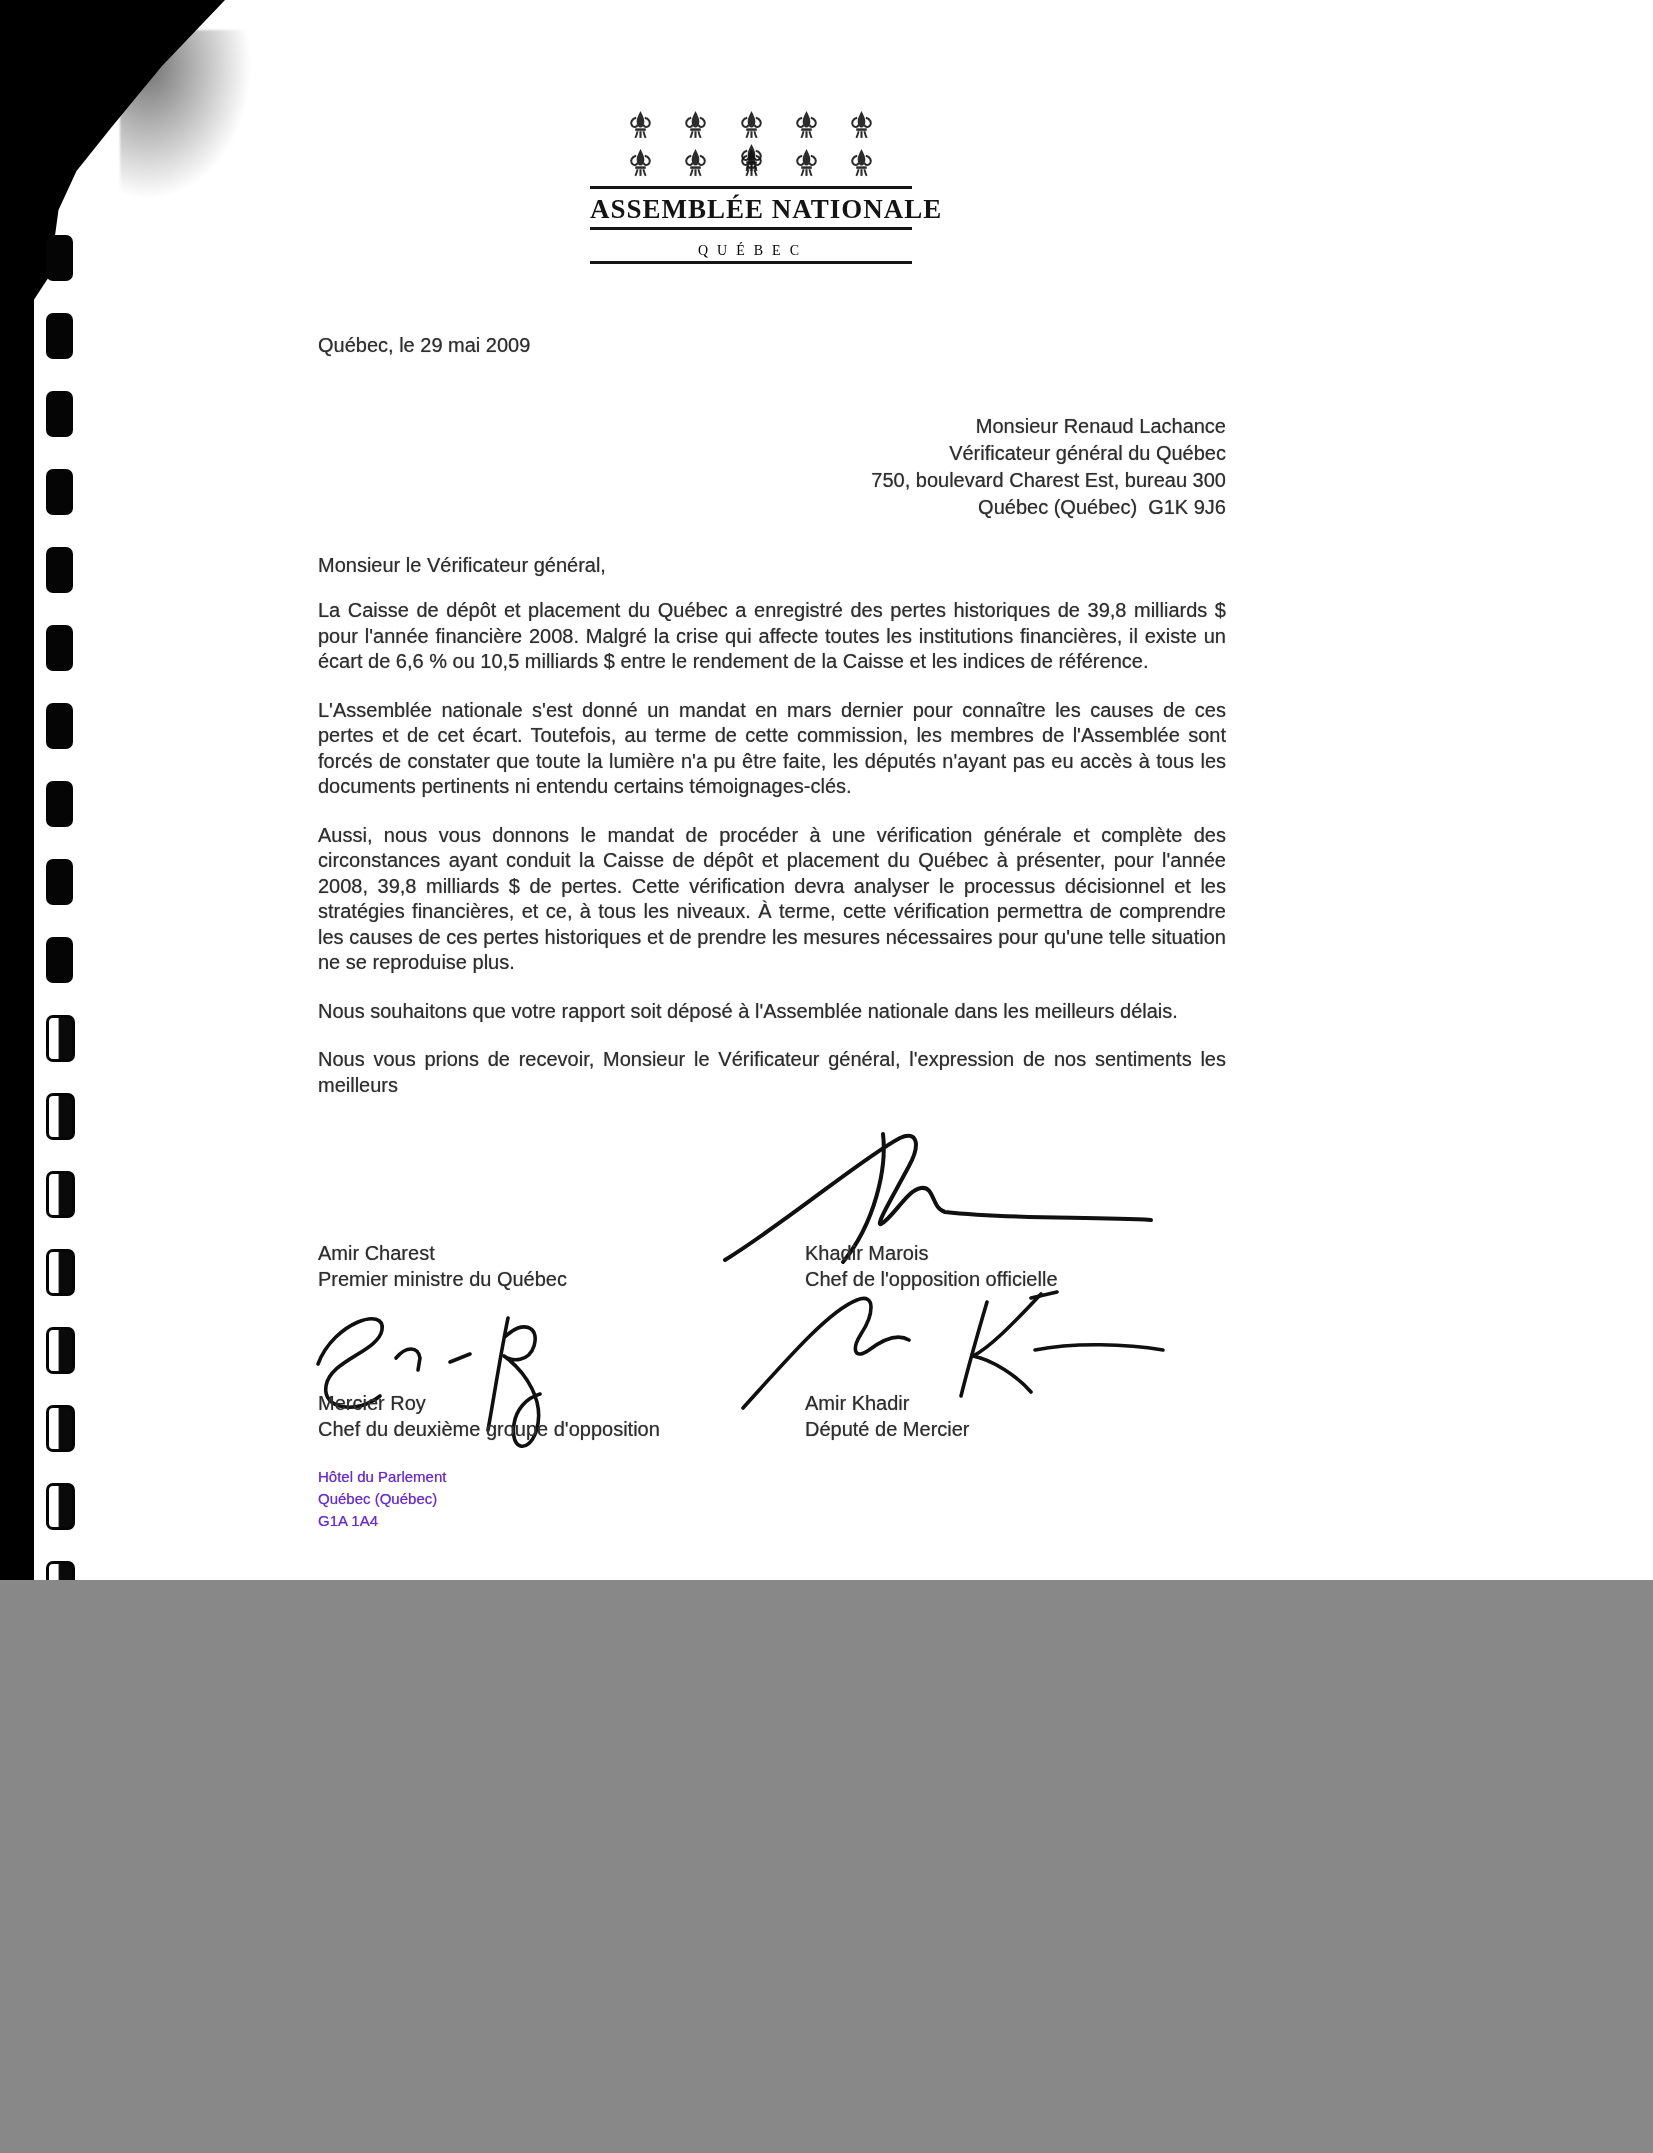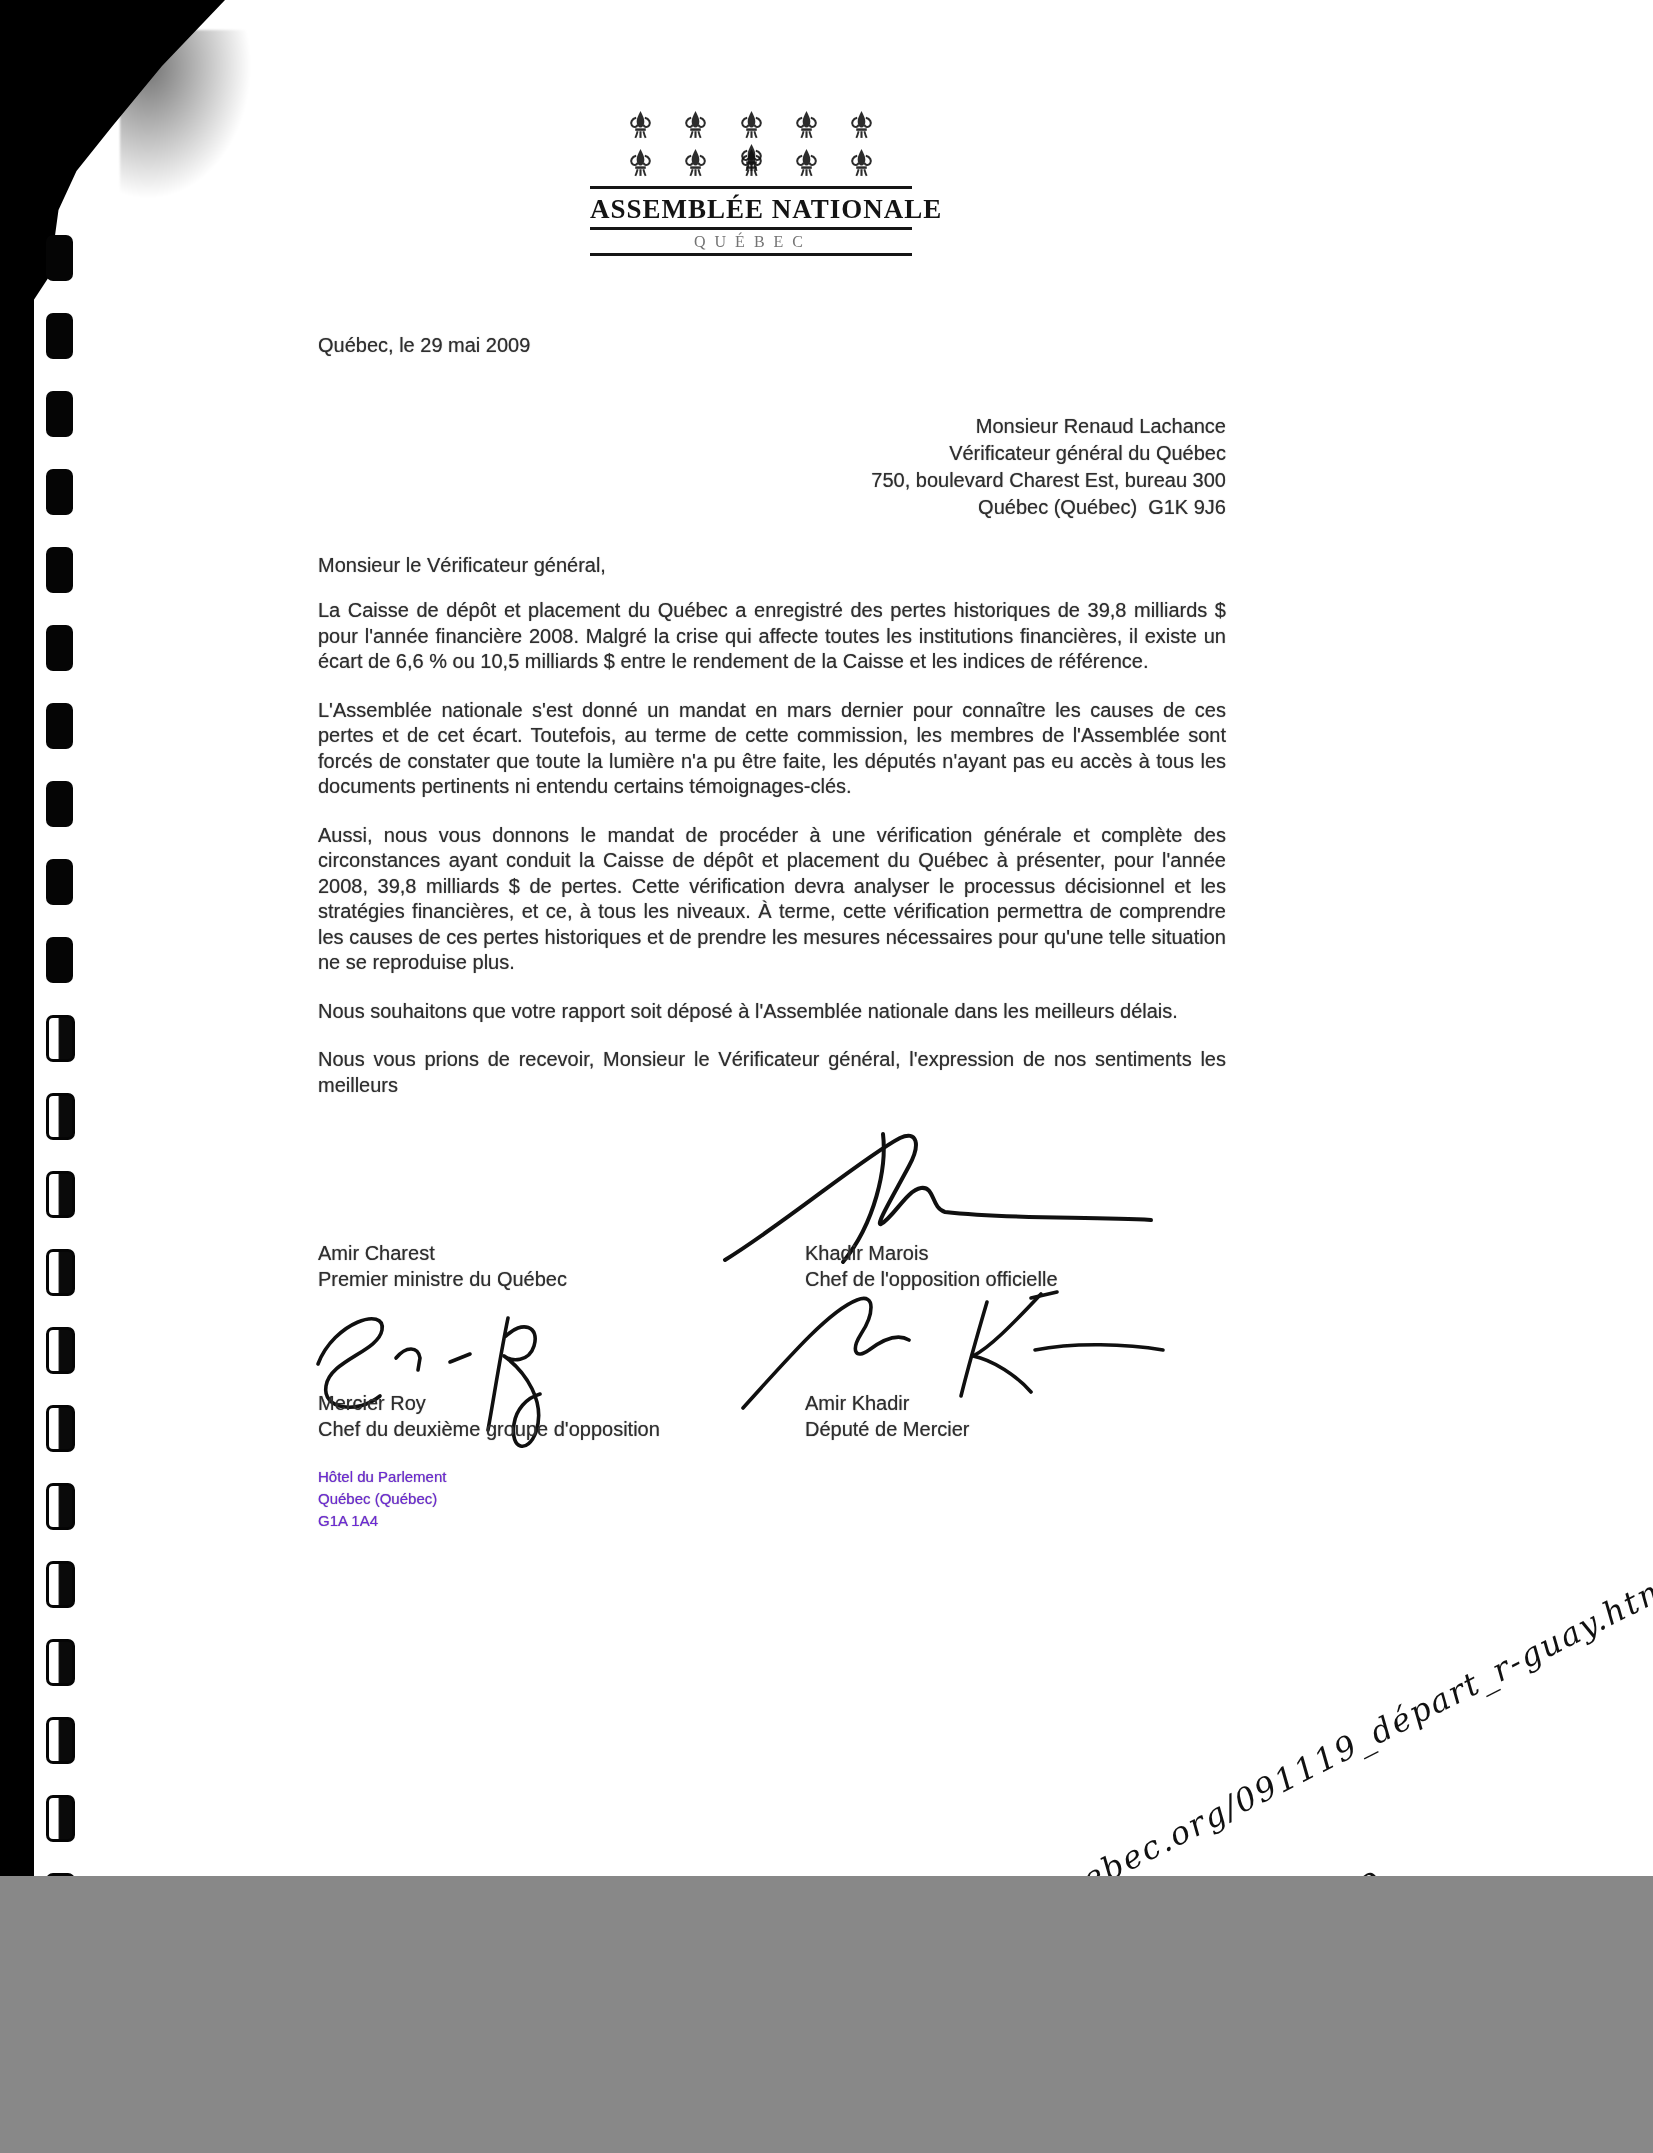--- a/index.html
+++ b/index.html
@@ -1,17 +1,17 @@
 <!DOCTYPE html>
 <html><head>
 <meta charset="utf-8">
 <style>
   html,body{margin:0;padding:0;background:#888;}
   .page{
-    position:relative;width:1653px;height:1876px;background:#ffffff;
+    position:relative;width:1653px;height:1580px;background:#ffffff;
     overflow:hidden;font-family:"Liberation Sans",sans-serif;color:#2e2e2e;
   }
   
   .edge-strip{position:absolute;left:0;top:0;width:34px;height:2153px;background:#000;}
   .corner-blob{
     position:absolute;left:0;top:0;width:225px;height:300px;background:#000;
     clip-path:polygon(0 0,100% 0,72% 22%,50% 42%,34% 57%,26% 70%,22% 92%,15% 100%,0 100%);
   }
   .corner-fuzz{
     position:absolute;left:120px;top:30px;width:140px;height:180px;
@@ -26,22 +26,22 @@
   .fleur-row{position:relative;height:36px;}
   .fleur{display:inline-block;margin:0 14px;opacity:.88;}
   .fleur-row.r2{margin-top:2px;}
   .logo-rule{height:0;border-top:3px solid #161616;margin:2px 0;filter:blur(.4px);}
   .logo-title{
     font-family:"Liberation Serif",serif;font-weight:700;font-size:27px;
     letter-spacing:1px;white-space:nowrap;color:#141414;margin-top:5px;
     transform:scaleY(1.05);filter:blur(.3px);
   }
   .logo-sub{
-    font-family:"Liberation Serif",serif;font-size:16px;letter-spacing:9px;
-    color:#737373;margin:3px 0 2px 4px;filter:blur(.3px);
+    font-family:"Liberation Serif",serif;font-size:14px;letter-spacing:9px;
+    color:#000000;margin:13px 0 2px 4px;filter:blur(.3px);
   }
   
   .letter{position:absolute;left:318px;top:333px;width:908px;font-size:20px;line-height:25.5px;
     text-shadow:0 0 1px rgba(70,70,70,.75);}
   .date-line{margin-bottom:54px;}
   .addr{margin-bottom:32px;}
   .addr div{white-space:pre-wrap;line-height:27px;text-align:right;}
   .salutation{margin-bottom:20px;}
   .para{text-align:justify;margin-bottom:23px;}
   

